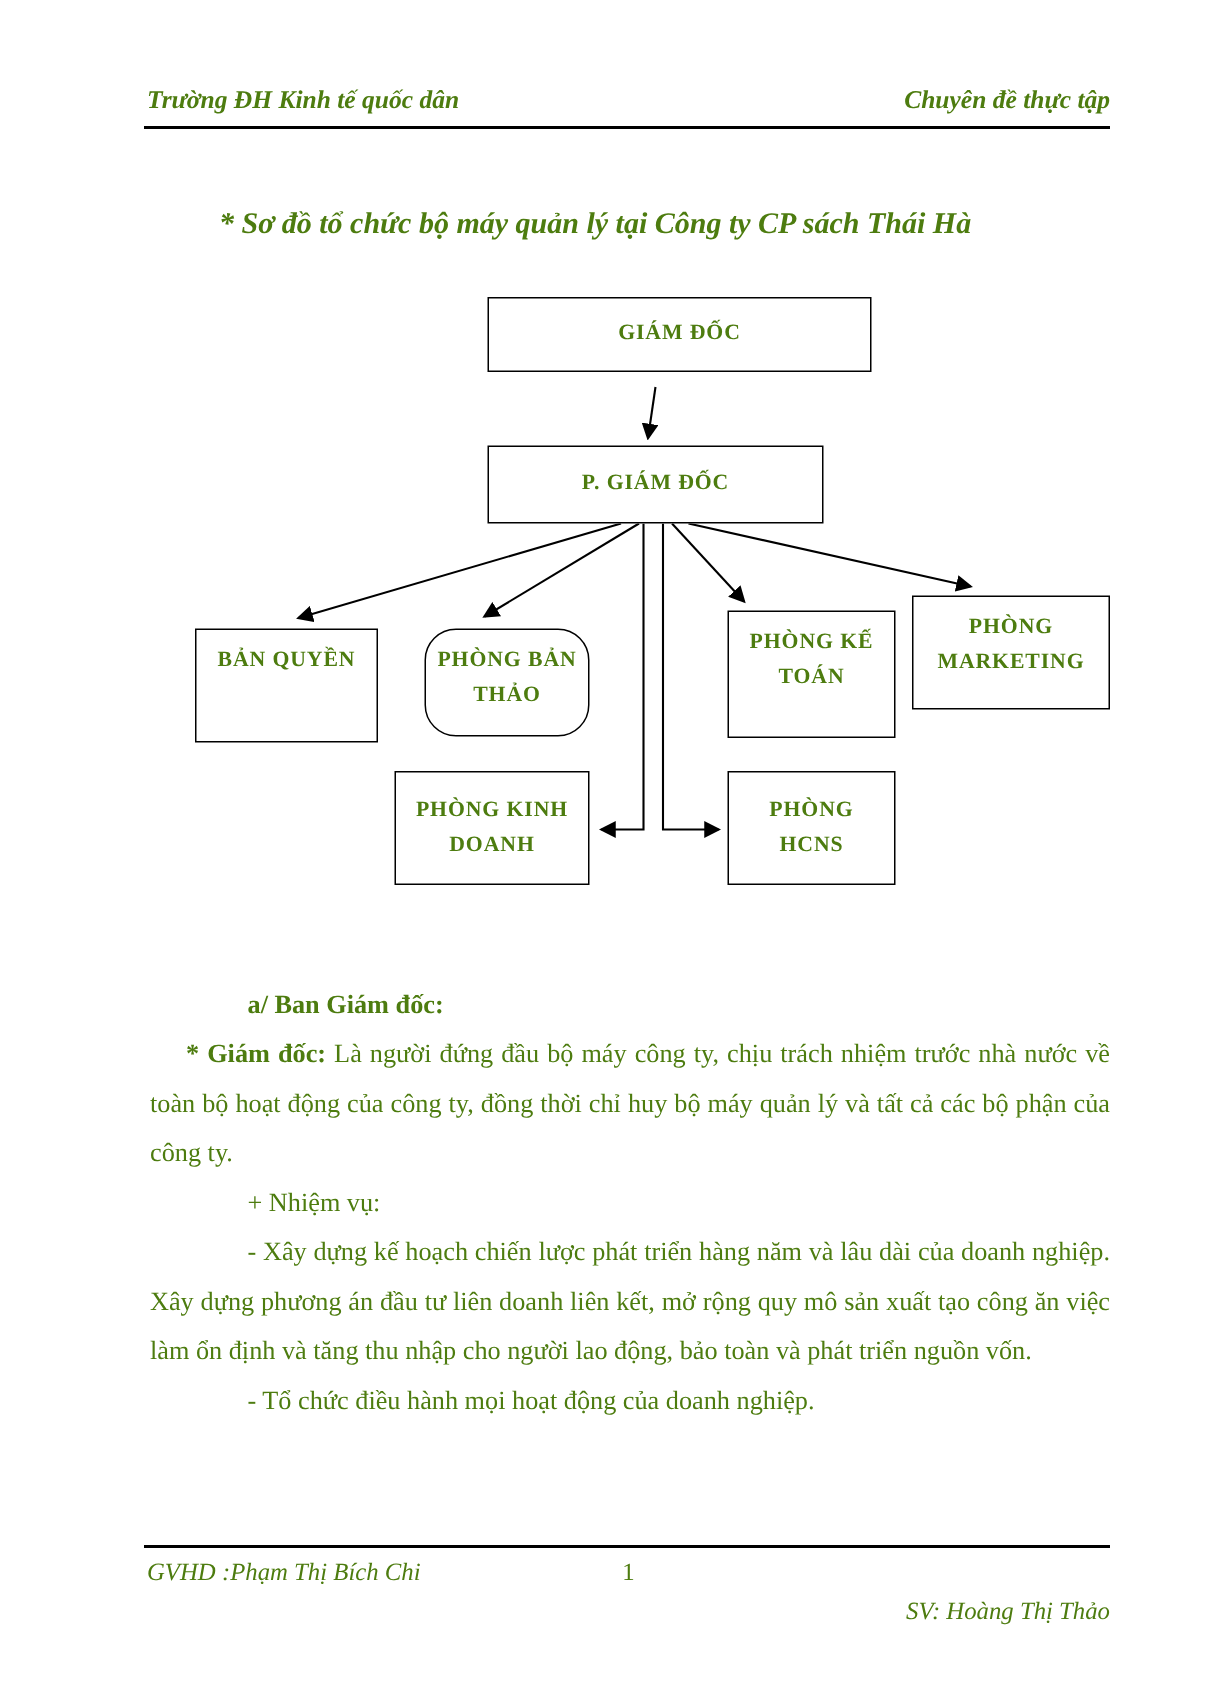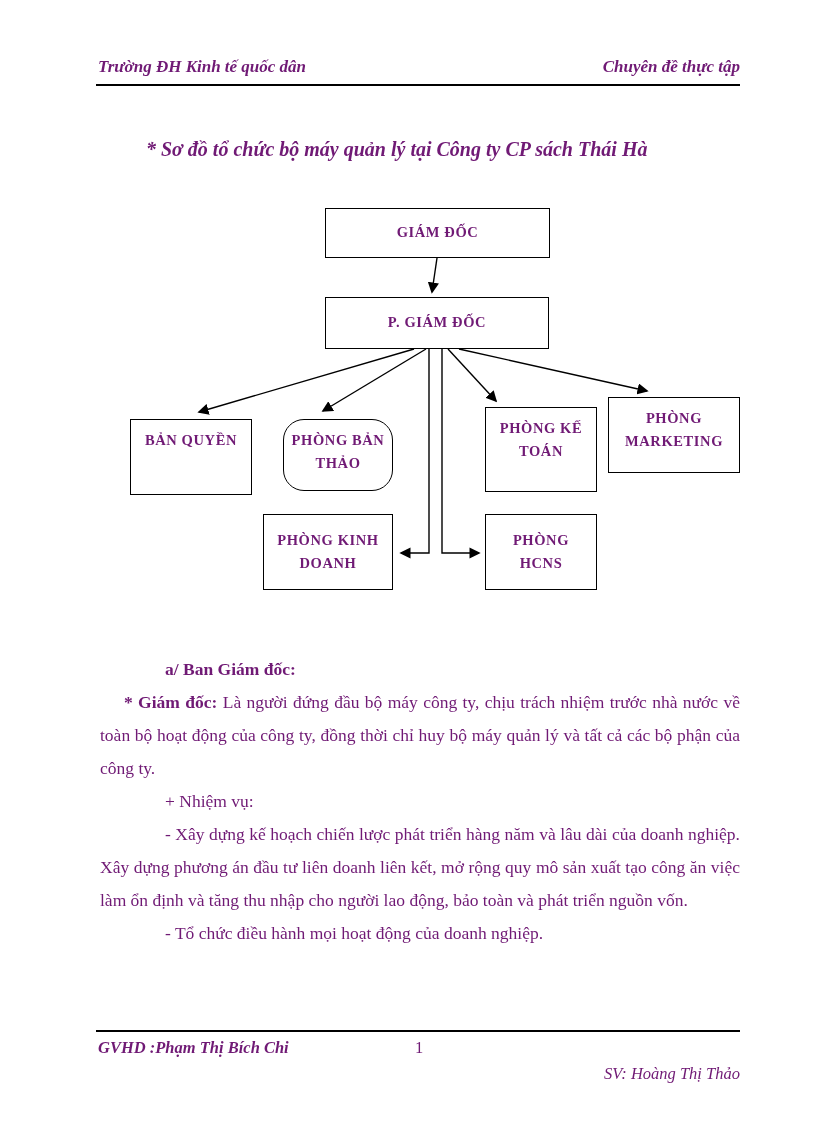--- a/index.html
+++ b/index.html
@@ -2,21 +2,21 @@
 <html><head>
 <meta charset="utf-8">
 <style>
   * { box-sizing: border-box; margin: 0; padding: 0; }
   html, body { background: #ffffff; }
   .page {
     position: relative;
     width: 816px;
     height: 1123px;
     background: #ffffff;
-    color: #701a75;
+    color: #4d7c0f;
     font-family: "Liberation Serif", "DejaVu Serif", serif;
     overflow: hidden;
     margin: 0 auto;
   }
 
   
   .header {
     position: absolute;
     top: 57px; left: 98px; width: 642px;
     display: flex; justify-content: space-between;
@@ -50,21 +50,21 @@
     text-align: center;
     font-weight: bold;
     font-size: 14.5px;
     line-height: 1.6;
     letter-spacing: 0.6px;
     padding: 4px 6px;
   }
   .node.center { align-items: center; }
   .node.top { align-items: flex-start; padding-top: 9px; }
 
-  .n-giam-doc       { left: 325px; top: 208px; width: 225px; height: 50px; }
+  .n-giam-doc       { left: 325px; top: 198px; width: 256px; height: 50px; }
   .n-p-giam-doc     { left: 325px; top: 297px; width: 224px; height: 52px; }
   .n-ban-quyen      { left: 130px; top: 419px; width: 122px; height: 76px; }
   .n-phong-ban-thao { left: 283px; top: 419px; width: 110px; height: 72px; border-radius: 21px; }
   .n-phong-ke-toan  { left: 485px; top: 407px; width: 112px; height: 85px; }
   .n-phong-marketing{ left: 608px; top: 397px; width: 132px; height: 76px; }
   .n-phong-kinh-doanh{ left: 263px; top: 514px; width: 130px; height: 76px; }
   .n-phong-hcns     { left: 485px; top: 514px; width: 112px; height: 76px; }
 
   
   .body-text {
@@ -80,21 +80,21 @@
   .indent-lg { text-indent: 65px; }
   .bold { font-weight: bold; }
   .gap-top { margin-top: 6px; }
 
   
   .footer {
     position: absolute;
     top: 1038px; left: 98px; width: 642px;
     font-size: 16.5px;
   }
-  .footer-left { float: left; font-style: italic; font-weight: bold; }
+  .footer-left { float: left; font-style: italic; font-weight: normal; }
   .footer-right { float: right; font-style: italic; font-weight: normal; margin-top: 26px; }
   .footer-center {
     position: absolute; left: 50%; transform: translateX(-50%);
     font-style: normal; font-weight: normal;
   }
 </style>
 </head>
 <body>
 
 <div class="page">

